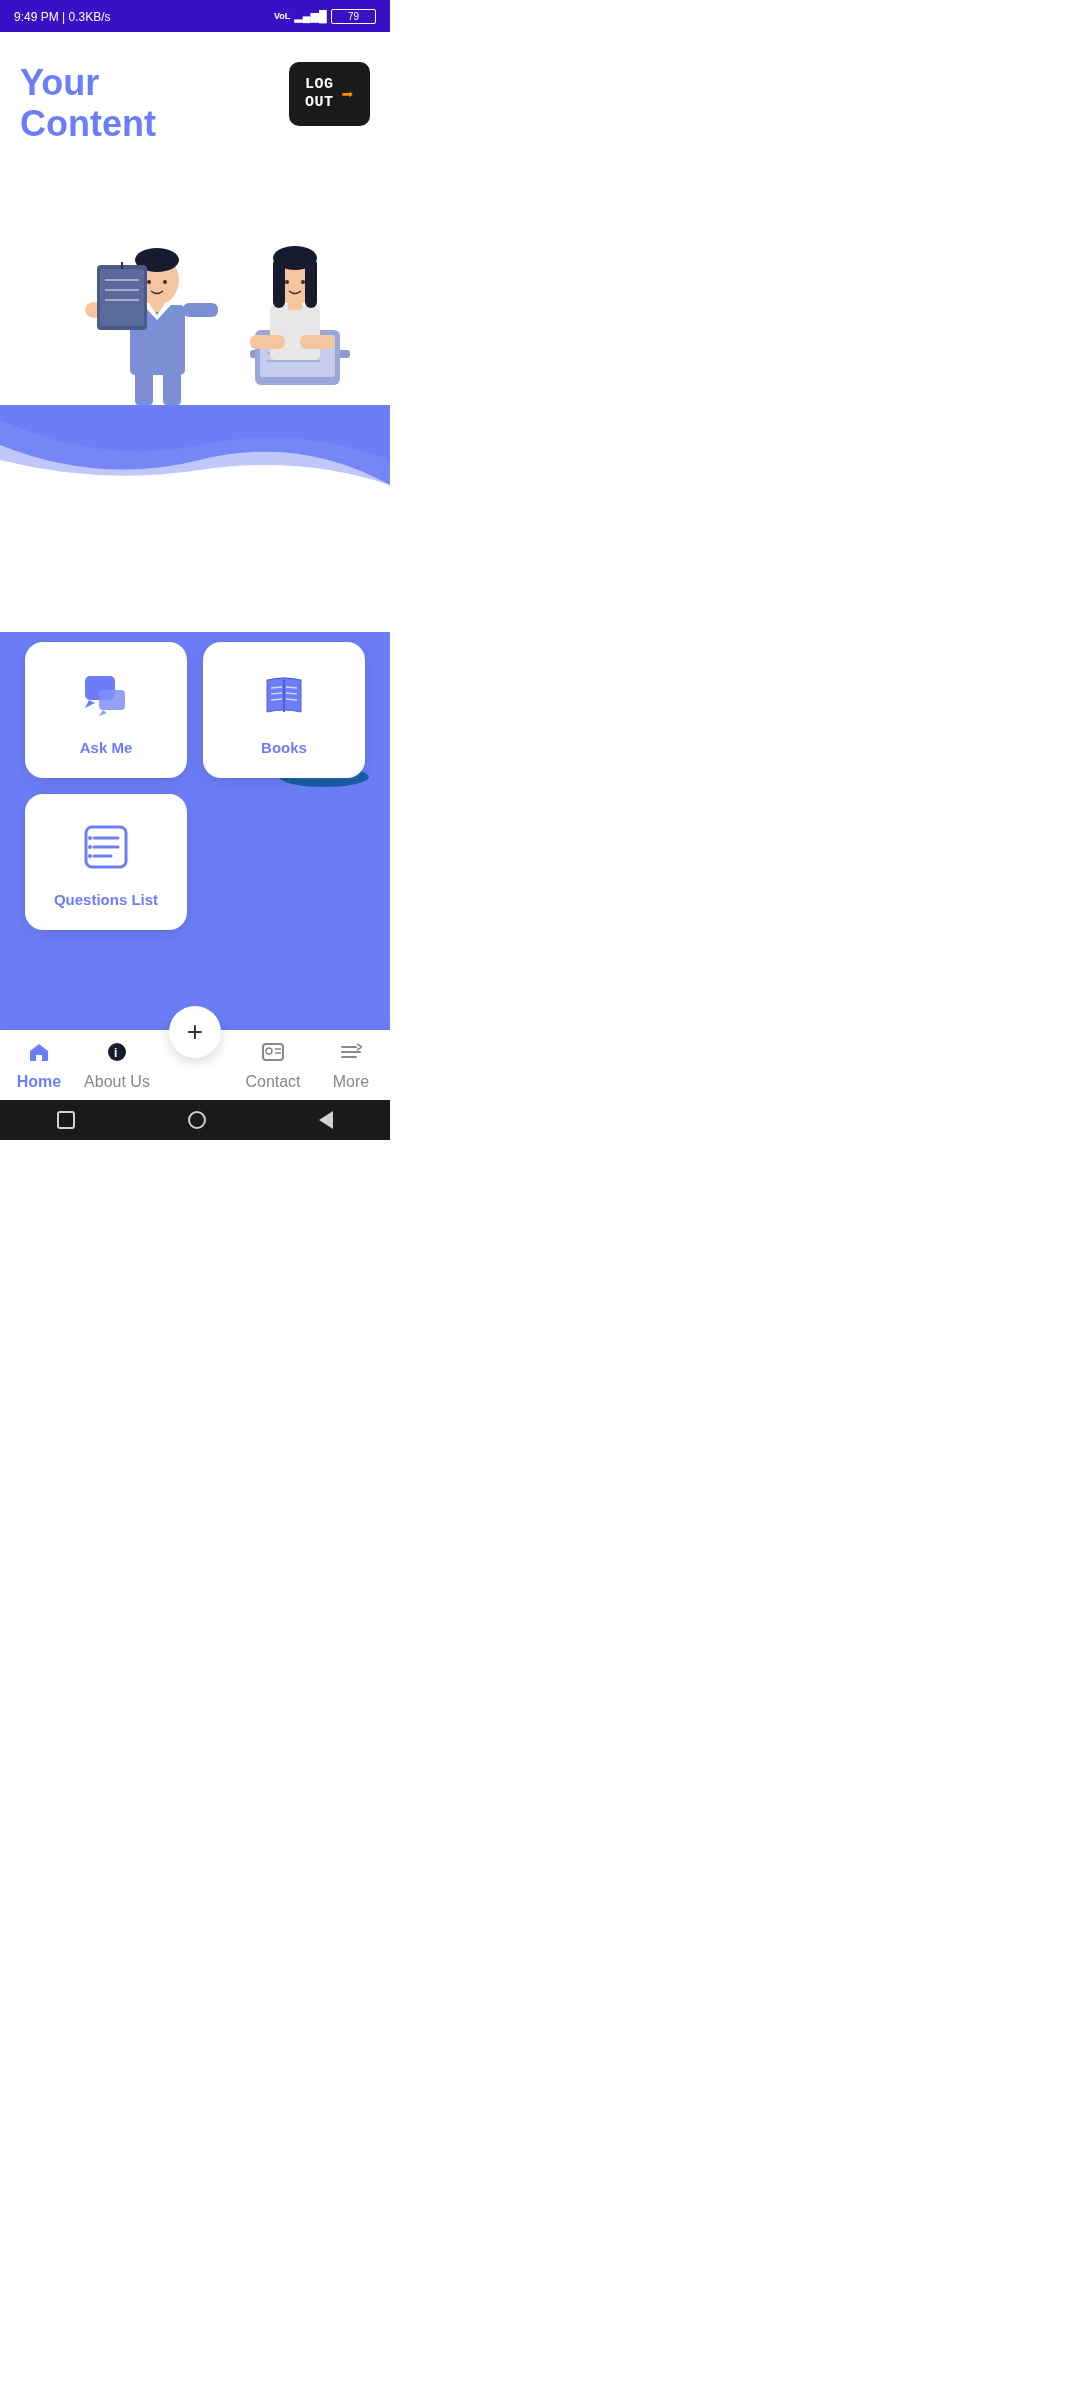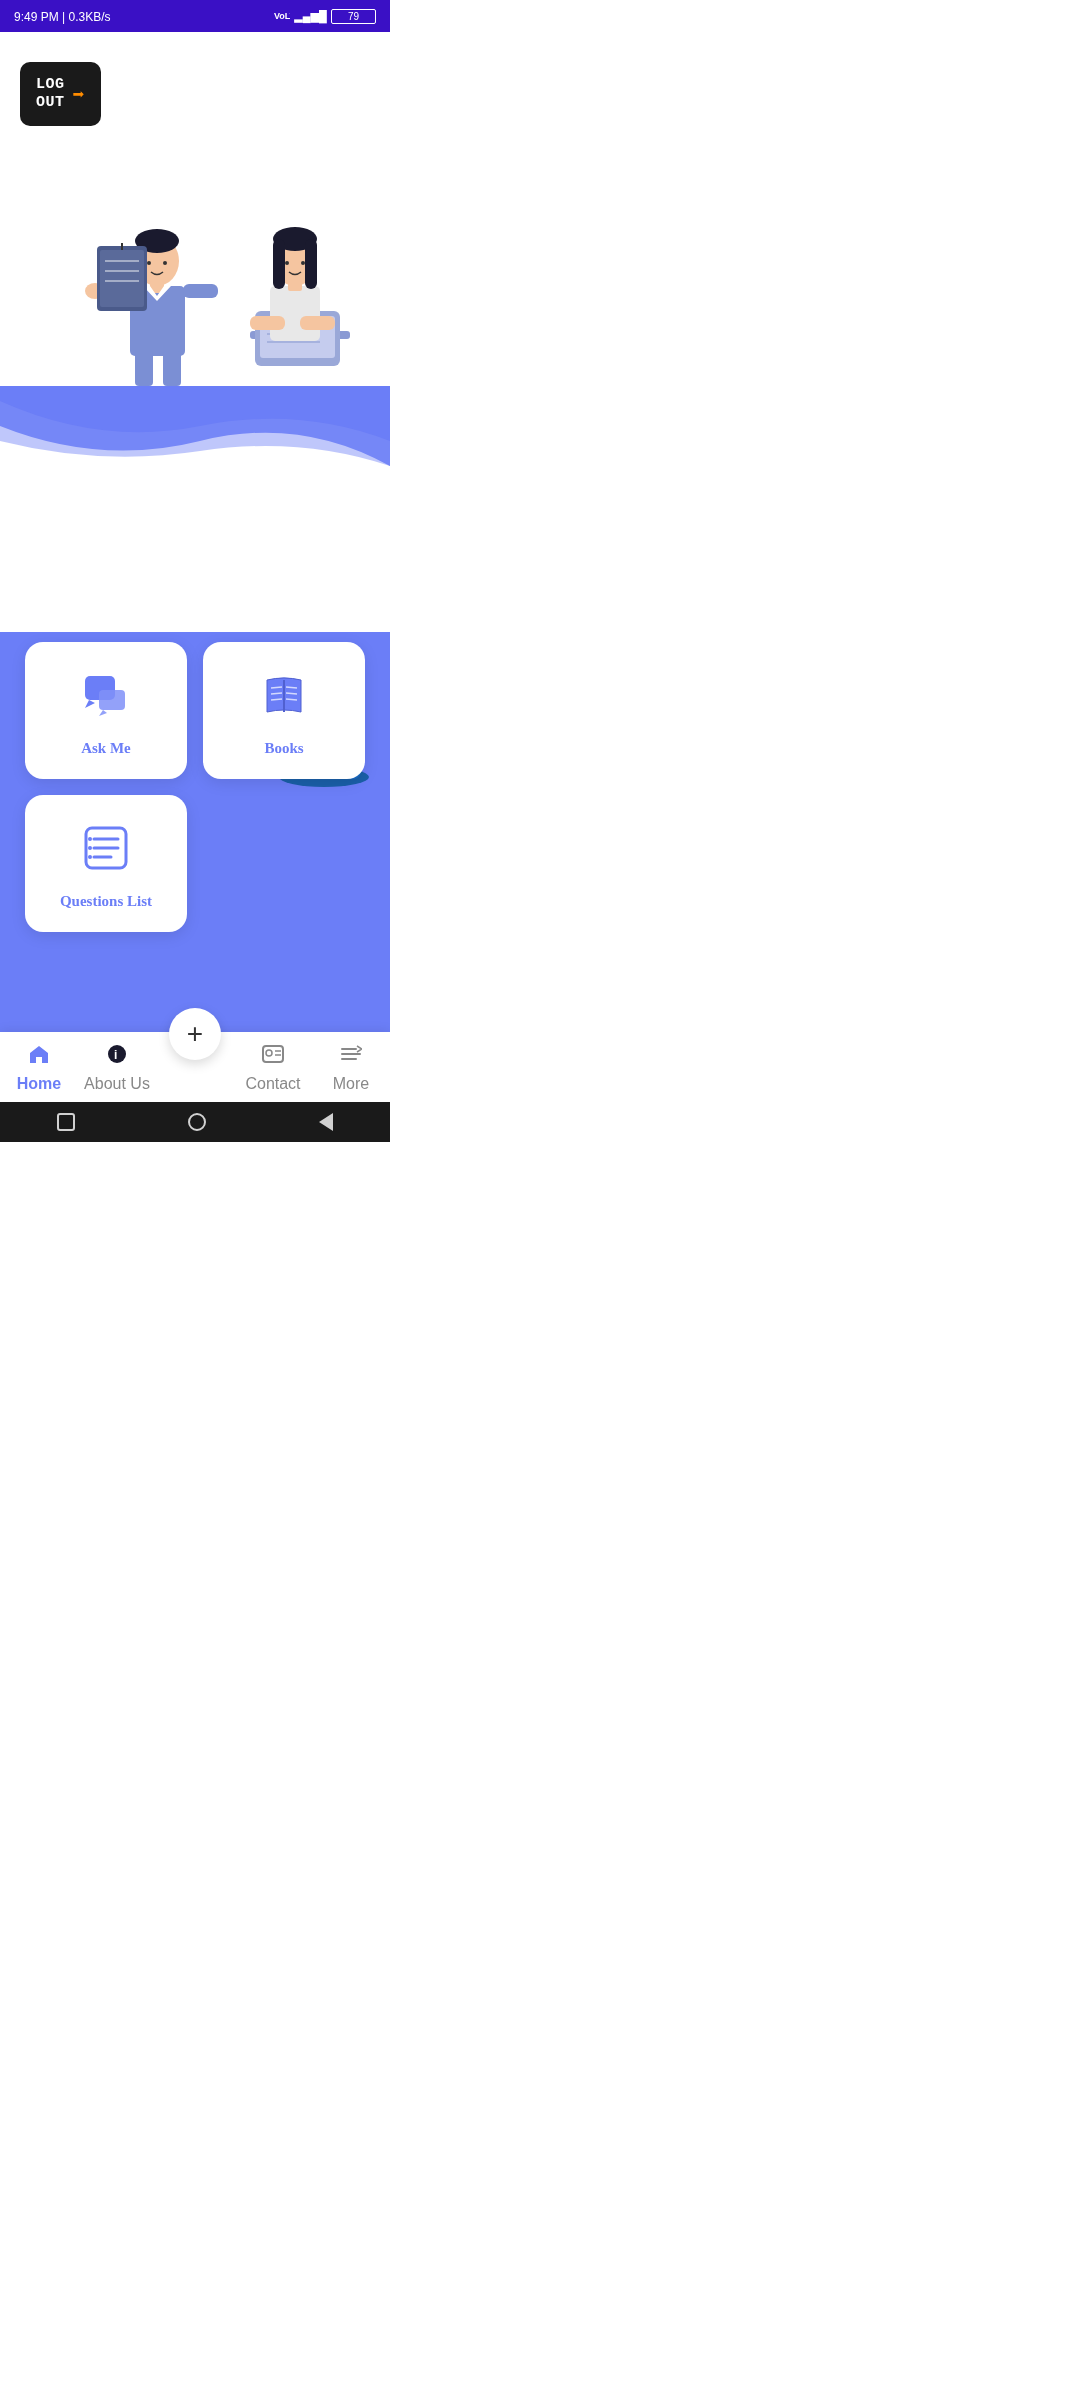--- a/index.html
+++ b/index.html
@@ -126,21 +126,20 @@
       background: white;
       border-radius: 18px;
       display: flex;
       flex-direction: column;
       align-items: center;
       justify-content: center;
       padding: 28px 20px 22px 20px;
       cursor: pointer;
       box-shadow: 0 4px 15px rgba(0,0,0,0.1);
       gap: 12px;
-      font-family: Liberation Serif, serif;
     }
 
     .menu-card-label {
       color: #6b7ef7;
       font-size: 15px;
       font-weight: 700;
       text-align: center;
     }
 
     .card-icon {
@@ -278,20 +277,24 @@
       <span style="border:1.5px solid white;border-radius:2px;padding:1px 16px;font-size:10px;display:inline-flex;align-items:center;gap:2px;">
         <span>79</span>
       </span>
     </span>
   </div>
 </div>
 
 <div class="main-content">
 
   <div class="header">
+    <div class="header-title">
+      <div>Your</div>
+      <div>Content</div>
+    </div>
     <button class="logout-btn">
       <span style="line-height:1.2;">LOG<br>OUT</span>
       <span class="logout-arrow">➡</span>
     </button>
   </div>
 
   <div class="illustration">
     <svg class="illus-svg" viewBox="0 0 320 230" xmlns="http://www.w3.org/2000/svg">
 
       <rect x="95" y="130" width="55" height="70" rx="5" fill="#7b8fd4"></rect>

